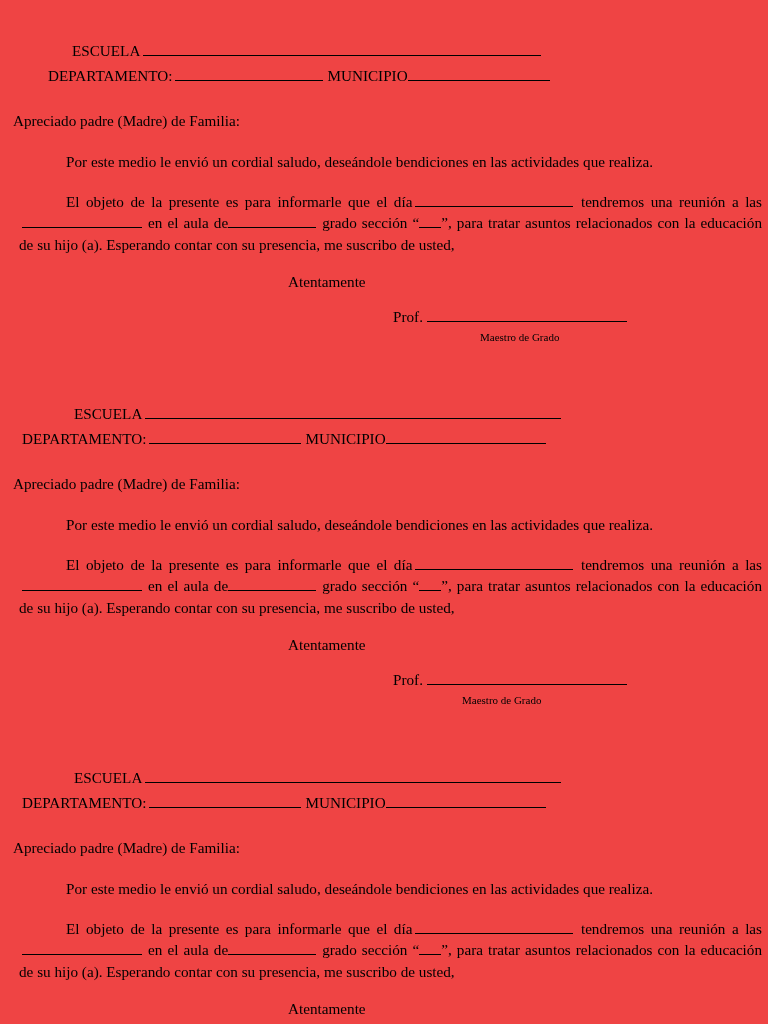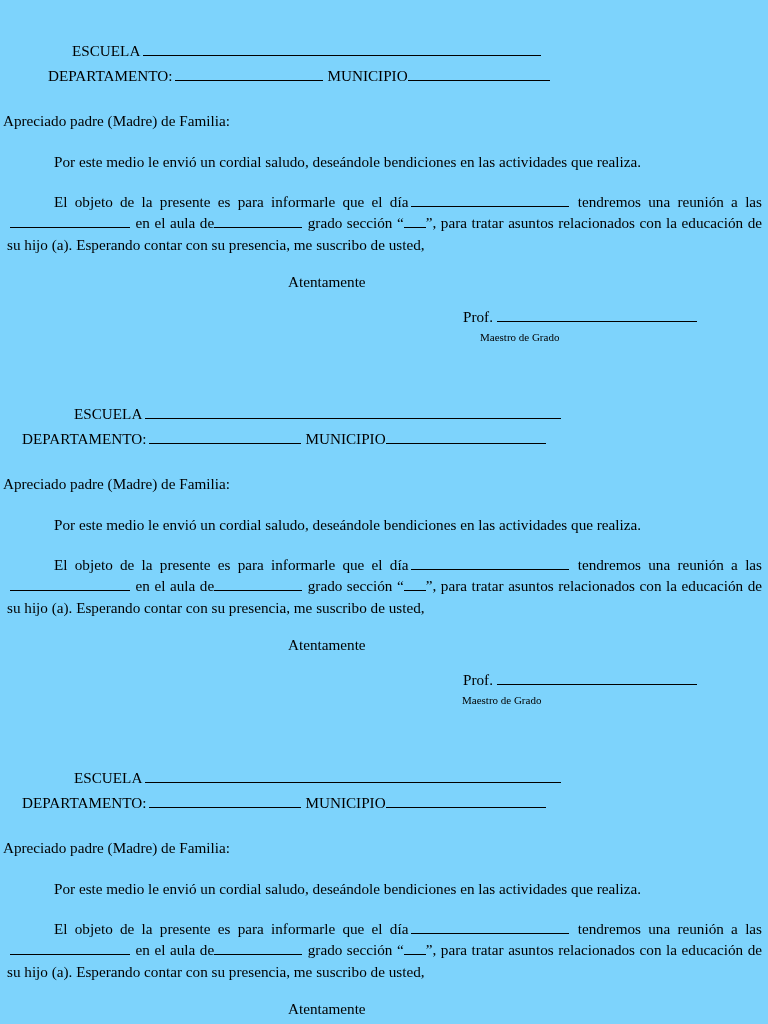--- a/index.html
+++ b/index.html
@@ -12,21 +12,21 @@
     height: 1024px;
     overflow: hidden;
     font-family: "Liberation Serif", "DejaVu Serif", serif;
     color: #000000;
     -webkit-font-smoothing: antialiased;
   }
   .page {
     position: relative;
     width: 768px;
     height: 1024px;
-    background: #7dd3fc;
+    background: #ef4444;
   }
 
   
   .letter {
     position: absolute;
     left: 0;
     width: 768px;
   }
 
   
@@ -54,30 +54,30 @@
     margin-right: 1px;
   }
   .rule.r-escuela  { width: 398px; }
   .rule.r-depto    { width: 148px; margin-right: 4px; }
   .rule.r-muni     { width: 142px; margin-left: 0; }
 
   
   .greet {
     font-size: 15.2px;
     line-height: 20px;
-    padding-left: 3px;
+    padding-left: 13px;
   }
 
   
   .para {
     font-size: 15.2px;
     line-height: 21.5px;
     text-align: justify;
     text-justify: inter-word;
-    padding-left: 7px;
+    padding-left: 19px;
     padding-right: 6px;
   }
   .para .indent {
     display: inline-block;
     width: 47px;
   }
   .rule.r-dia   { width: 158px; }
   .rule.r-hora  { width: 120px; }
   .rule.r-aula  { width: 88px; margin-left: 0; }
   .rule.r-sec   { width: 22px; margin-left: 0; margin-right: 0; }
@@ -87,21 +87,20 @@
     font-size: 15.2px;
     line-height: 20px;
     padding-left: 272px;
     margin-left: 16px;
   }
   .sign {
     font-size: 15.2px;
     line-height: 20px;
     padding-left: 393px;
     white-space: nowrap;
-    text-align: center;
   }
   .rule.r-firma { width: 200px; margin-left: 4px; }
   .sign-caption {
     font-size: 11px;
     line-height: 20px;
     padding-left: 480px;
     white-space: nowrap;
   }
 
   

